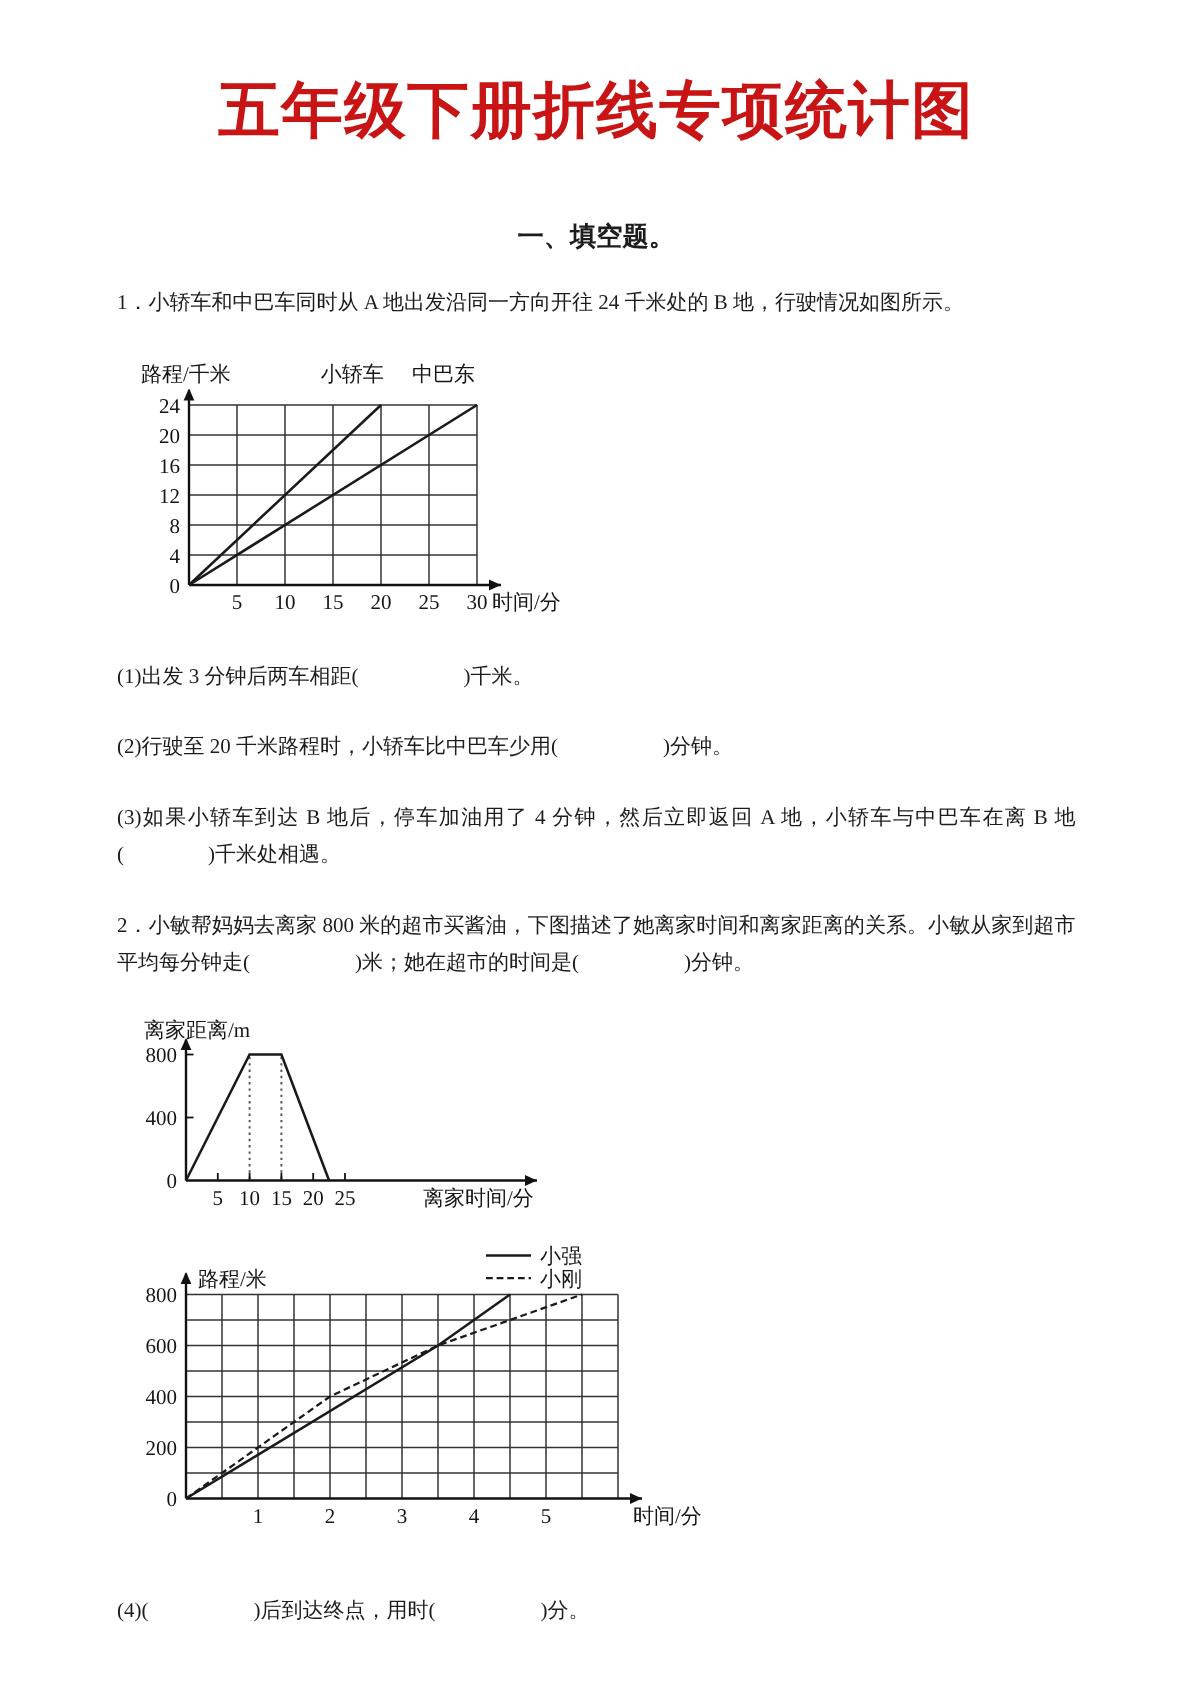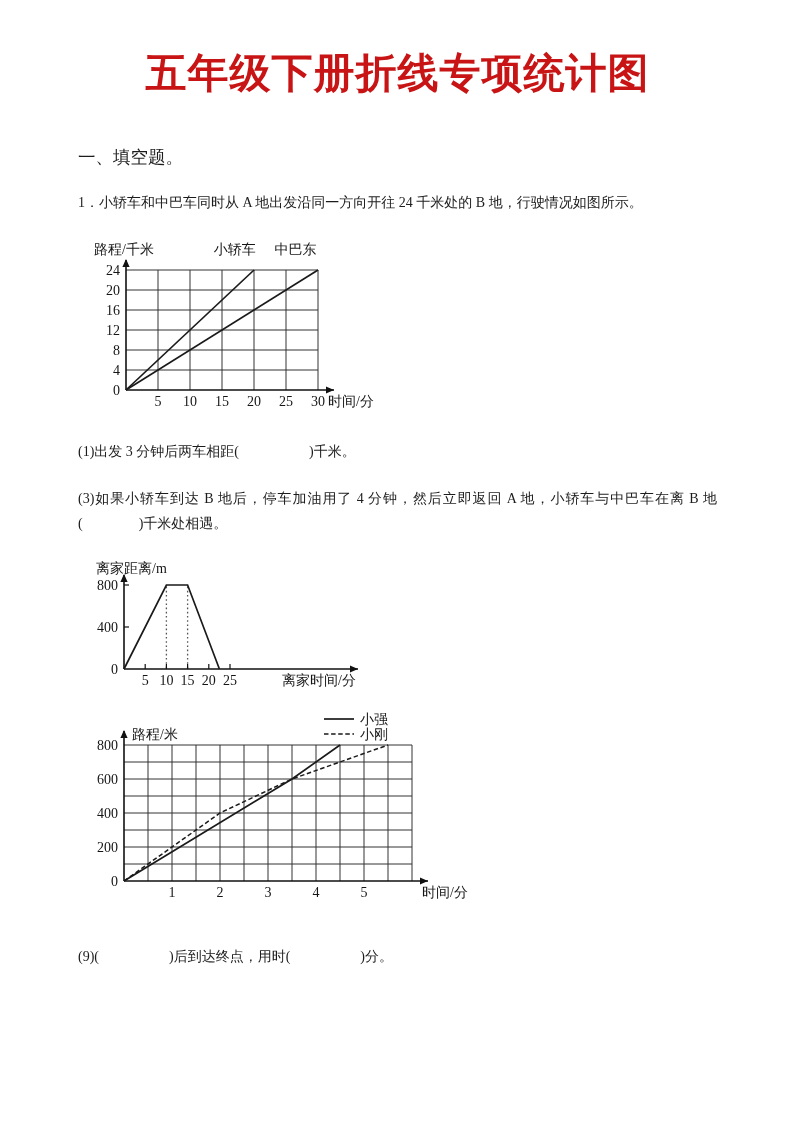--- a/index.html
+++ b/index.html
@@ -18,23 +18,24 @@
     font-family:"Liberation Sans","DejaVu Sans",sans-serif;
     font-weight:900;
     color:#c81414;
     font-size:41px;
     line-height:1.15;
     text-align:center;
     letter-spacing:1px;
     margin:6px 0 48px 0;
   }
   .sec{
-    font-weight:normal;
+    font-weight:bold;
     font-size:17.5px;
     margin:0 0 8px 0;
+    text-align:center;
   }
   .q{
     font-size:14px;
     line-height:1.78;
     margin:22px 0;
     text-align:justify;
   }
   .chartwrap{margin:8px 0 2px 4px;}
   .chartwrap.c3{margin:10px 0 0 0;}
   svg.chart{display:block;overflow:visible;}
@@ -102,22 +103,24 @@
         <polyline points="44,152 172,32" class="csl"></polyline>
         <polyline points="44,152 236,32" class="csl"></polyline>
         <text x="152.8" y="16" class="ct cm">小轿车</text>
         <text x="213.6" y="16" class="ct cm">中巴东</text>
         <text x="12" y="16" class="ct">路程/千米</text>
         <text x="246" y="168" class="ct">时间/分</text>
       </svg>
   </div>
 
   <p class="q">(1)出发 3 分钟后两车相距(　　　　　)千米。</p>
+  <p class="q">(2)行驶至 20 千米路程时，小轿车比中巴车少用(　　　　　)分钟。</p>
   <p class="q">(3)如果小轿车到达 B 地后，停车加油用了 4 分钟，然后立即返回 A 地，小轿车与中巴车在离 B 地(　　　　)千米处相遇。</p>
 
+  <p class="q">2．小敏帮妈妈去离家 800 米的超市买酱油，下图描述了她离家时间和离家距离的关系。小敏从家到超市平均每分钟走(　　　　　)米；她在超市的时间是(　　　　　)分钟。</p>
 
   <div class="chartwrap">
     <svg class="chart" width="345" height="142" viewBox="0 0 345 142">
         <line x1="84.4" y1="109" x2="84.4" y2="26" class="cgu"></line>
         <line x1="105.6" y1="109" x2="105.6" y2="26" class="cgu"></line>
         <line x1="42" y1="110" x2="276" y2="110" class="cax"></line>
         <line x1="42" y1="110" x2="42" y2="16" class="cax"></line>
         <polygon points="276,110 268,106.4 268,113.6" class="car"></polygon>
         <polygon points="42,15 38.4,23 45.6,23" class="car"></polygon>
         <text x="63.2" y="126" class="ct cm">5</text>
@@ -182,16 +185,16 @@
         <polyline points="46,170 142,102 214,68 310,34" class="csd"></polyline>
         <text x="54" y="28" class="ct">路程/米</text>
         <text x="344" y="186" class="ct">时间/分</text>
         <line x1="246" y1="8" x2="276" y2="8" class="csl"></line>
         <text x="282" y="13" class="ct">小强</text>
         <line x1="246" y1="23" x2="276" y2="23" class="csd"></line>
         <text x="282" y="28" class="ct">小刚</text>
       </svg>
   </div>
 
-  <p class="q">(9)(　　　　　)后到达终点，用时(　　　　　)分。</p>
+  <p class="q">(4)(　　　　　)后到达终点，用时(　　　　　)分。</p>
 
 
 </div>
 
 </body></html>

